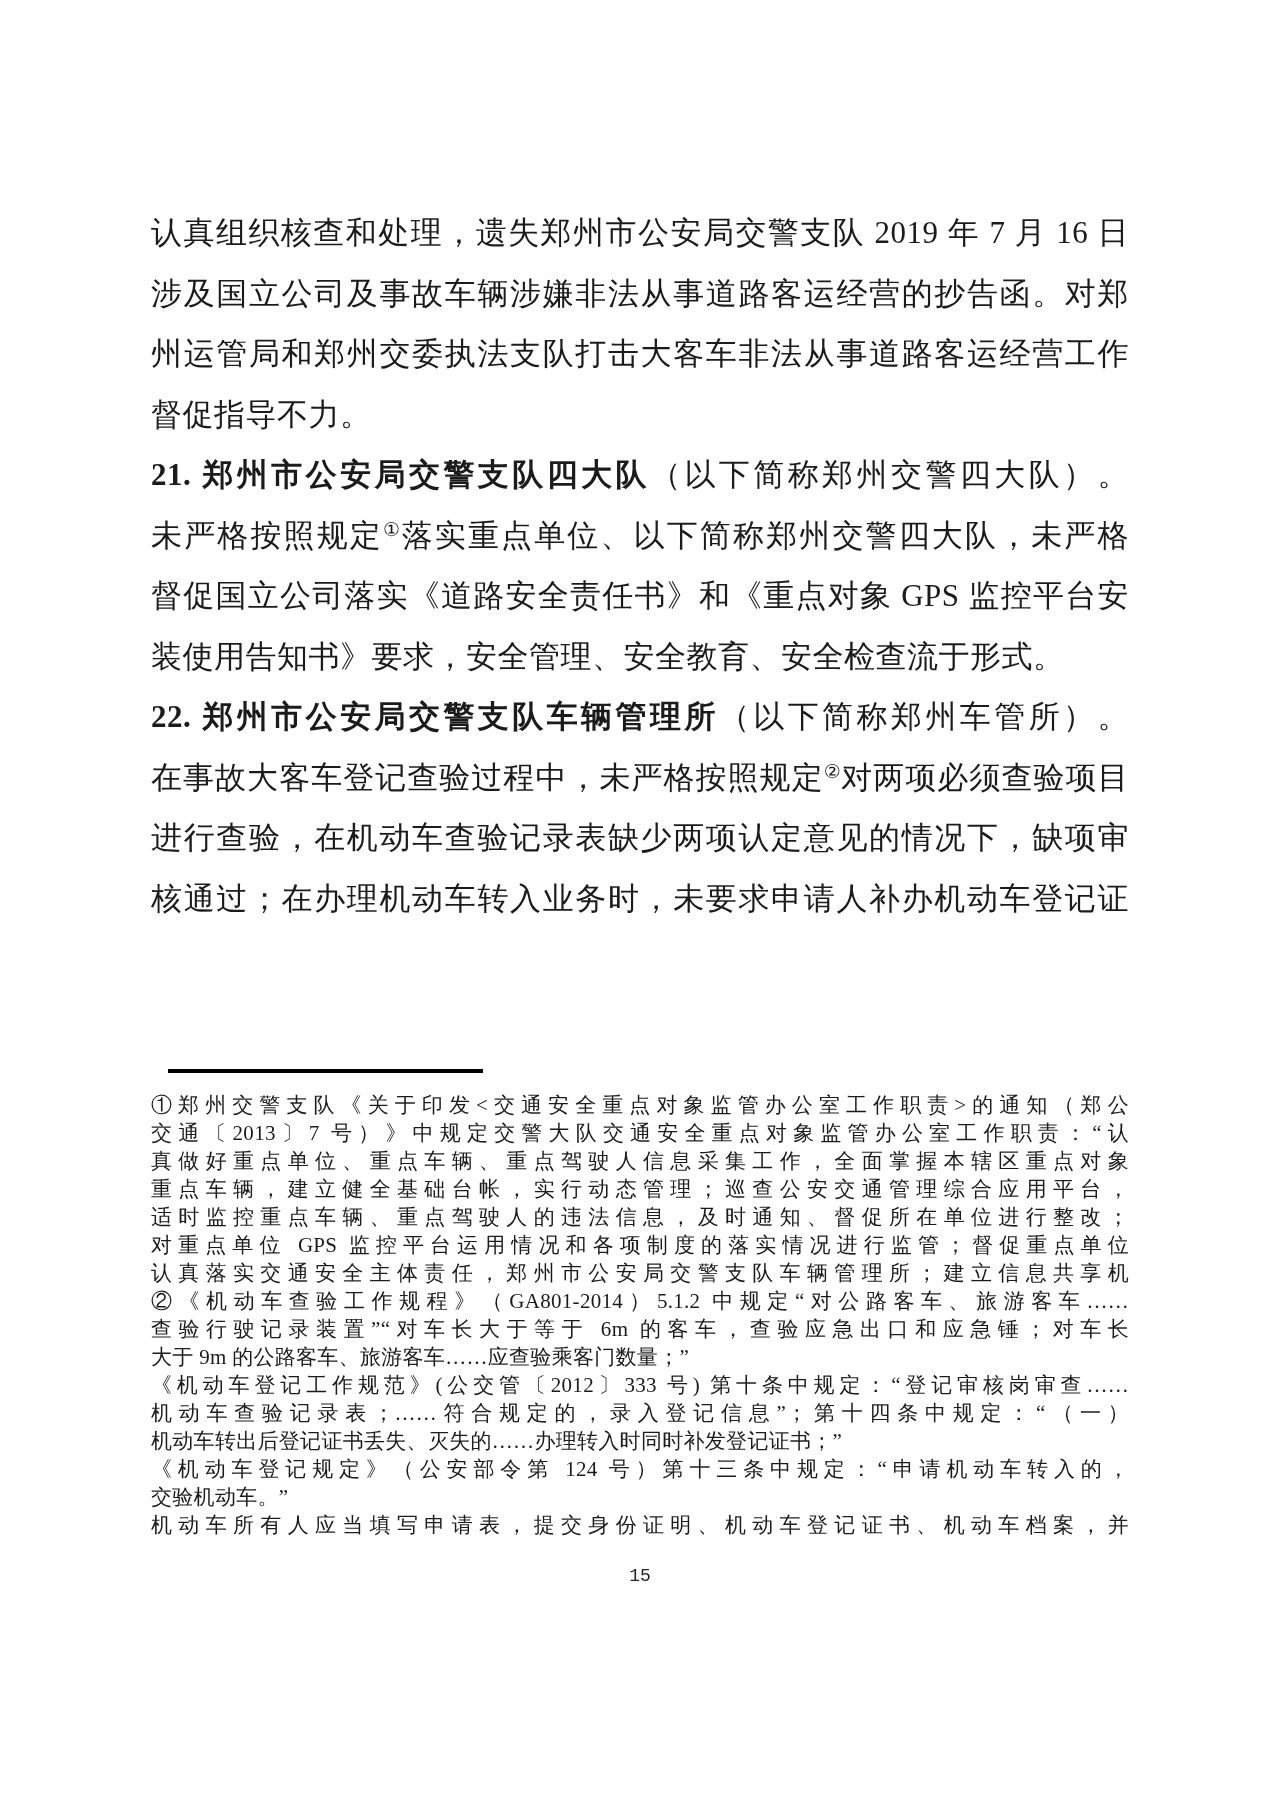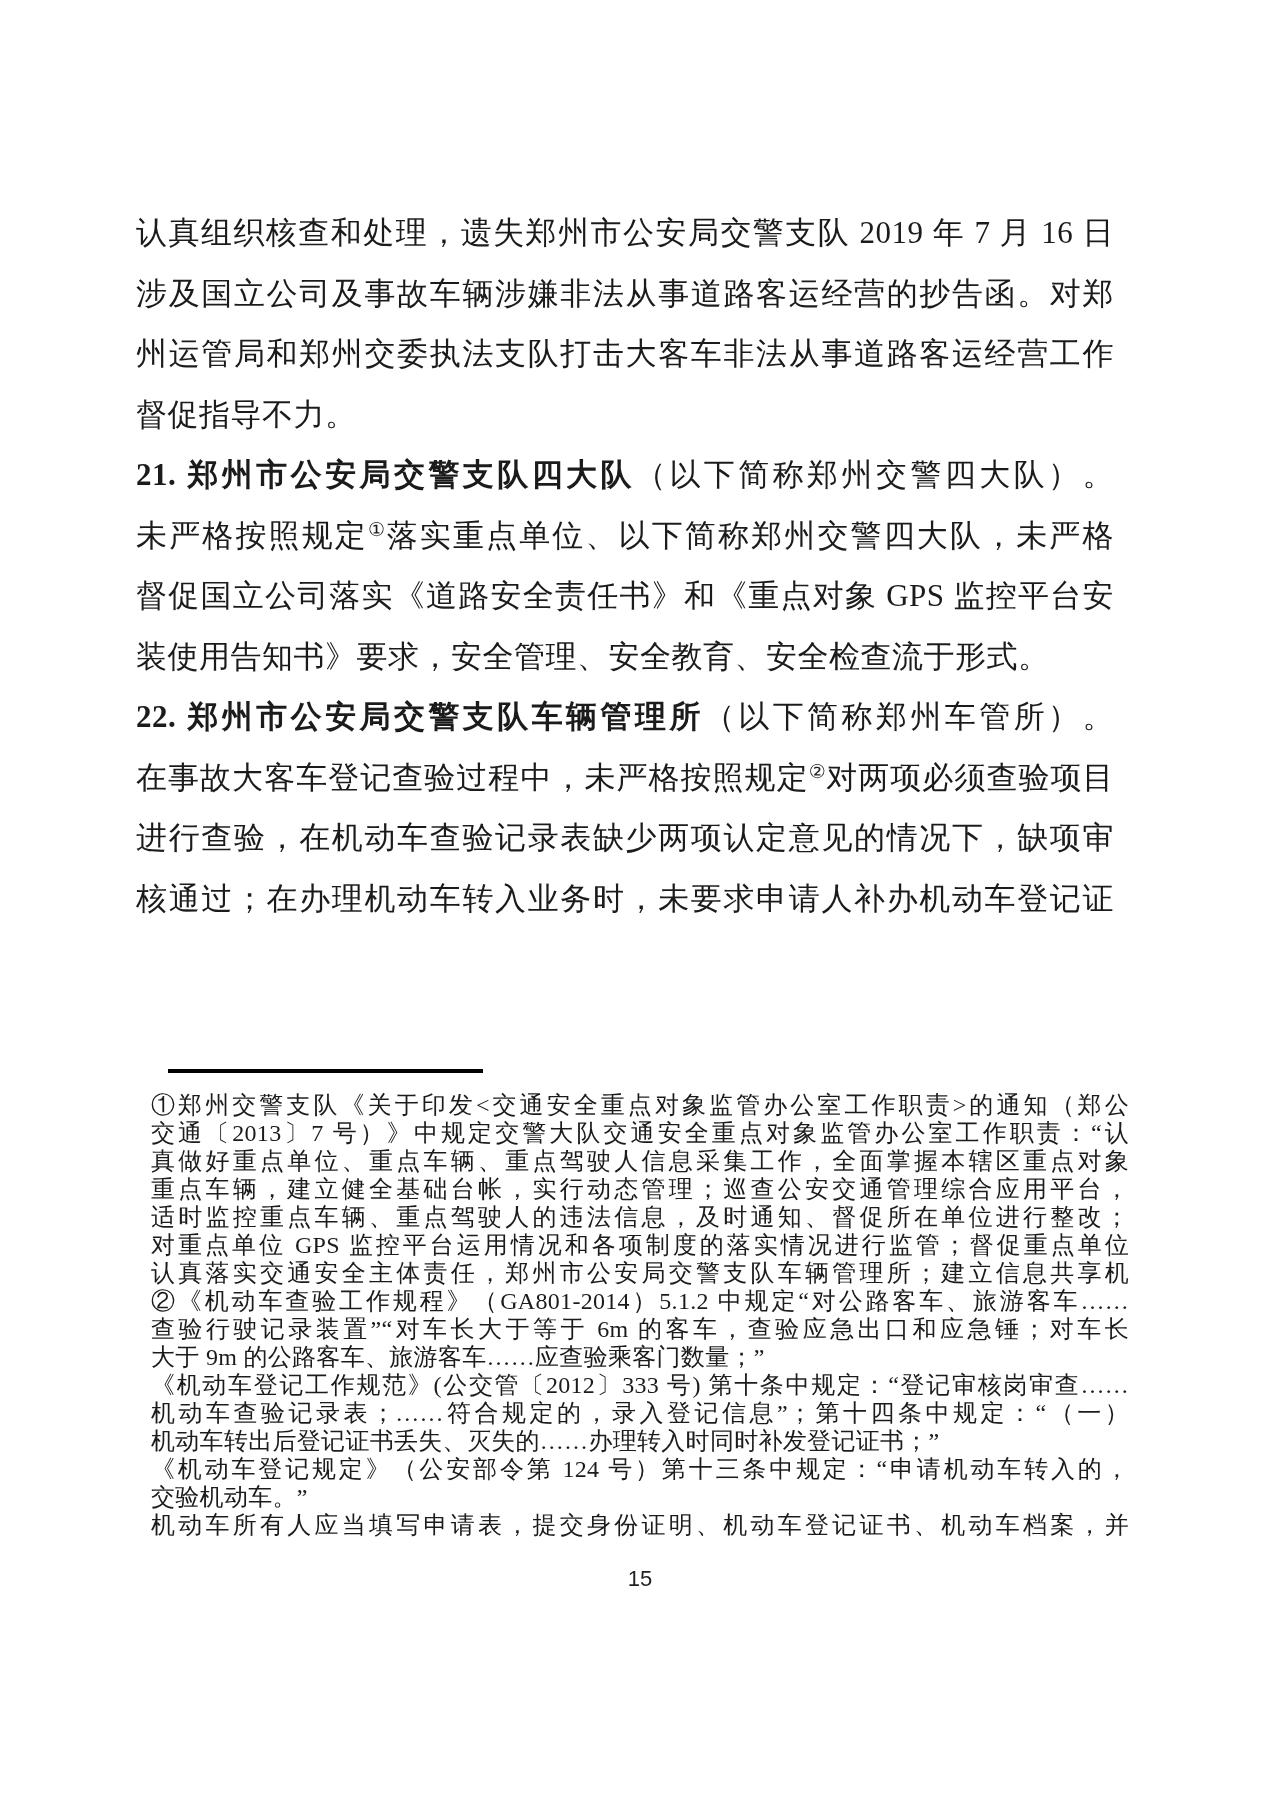--- a/index.html
+++ b/index.html
@@ -7,21 +7,21 @@
     position: relative;
     width: 1280px;
     height: 1810px;
     background: #ffffff;
     font-family: "Liberation Serif", "DejaVu Serif", serif;
     color: #1b1b1b;
     overflow: hidden;
   }
   .body-block {
     position: absolute;
-    left: 136px;
+    left: 151px;
     top: 203px;
     width: 978px;
   }
   .line {
     margin: 0;
     font-size: 31px;
     line-height: 60.5px;
     letter-spacing: 0.5px;
   }
   .j { text-align: justify; text-align-last: justify; }
@@ -42,32 +42,32 @@
     background: #000000;
   }
   .fn-block {
     position: absolute;
     left: 151px;
     top: 1091px;
     width: 978px;
   }
   .fline {
     margin: 0;
-    font-size: 24px;
+    font-size: 21px;
     line-height: 28px;
     letter-spacing: 0.3px;
   }
   .page-num {
     position: absolute;
     left: 0;
     top: 1566px;
     width: 100%;
     text-align: center;
-    font-size: 22px;
-    font-family: Liberation Sans, sans-serif;
+    font-size: 18px;
+    font-family: Liberation Mono, monospace;
     color: #222222;
   }
 </style>
 </head>
 <body>
 
 <div class="page">
 
   <div class="body-block">
     <p class="line j">认真组织核查和处理，遗失郑州市公安局交警支队 2019 年 7 月 16 日</p>

